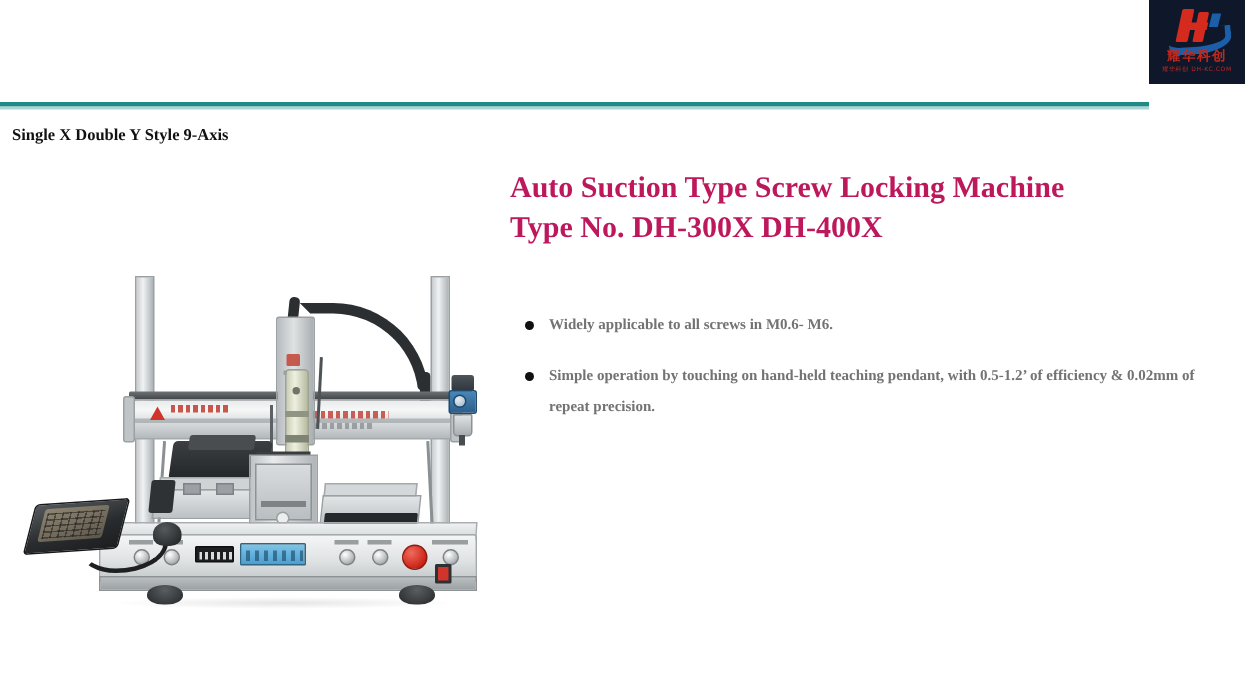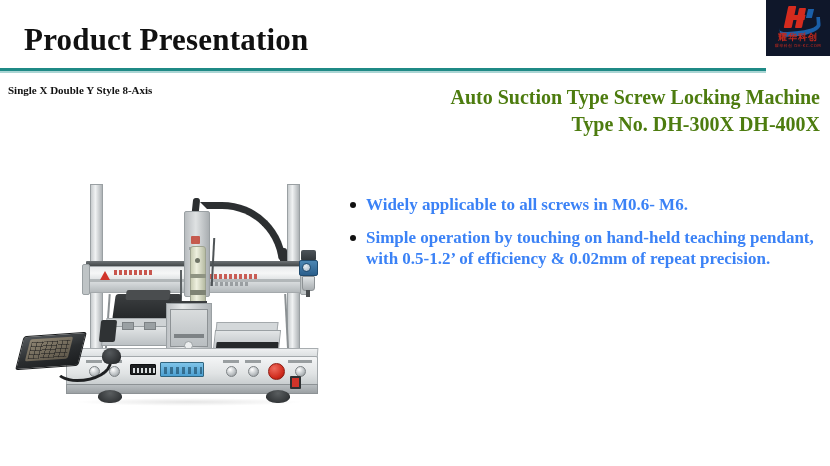--- a/index.html
+++ b/index.html
@@ -147,44 +147,45 @@
     font-weight: bold;
     font-size: 11px;
     color: #111111;
     white-space: nowrap;
   }
 
   
   .product-heading {
     position: absolute;
     left: 340px;
-    top: 84px;
+    top: 112px;
     width: 480px;
-    text-align: right;
+    text-align: left;
     font-family: "Liberation Serif", serif;
     font-weight: bold;
     font-size: 20px;
-    color: #4d7c0f;
+    color: #be185d;
     line-height: 27px;
   }
   .bullets {
     position: absolute;
     left: 349px;
     top: 194px;
     width: 470px;
   }
   .bullet {
     position: relative;
     margin-bottom: 11px;
     padding-left: 17px;
     font-family: "Liberation Serif", serif;
     font-weight: bold;
-    font-size: 17px;
+    font-size: 10px;
     line-height: 21.5px;
-    color: #3b82f6;
+    color: #737373;
+    margin-top: 12px;
   }
   .bullet .dot {
     position: absolute;
     left: 1px;
     top: 8px;
     width: 6px;
     height: 6px;
     border-radius: 50%;
     background: #111111;
   }
@@ -528,37 +529,36 @@
   .ground-shadow {
     left: 60px; top: 300px; width: 230px; height: 8px;
     background: radial-gradient(ellipse at 50% 50%, rgba(0,0,0,.10), rgba(0,0,0,0) 70%);
   }
 </style>
 </head>
 <body>
 
 <div id="slide">
 
-  <div class="slide-title">Product Presentation</div>
   <div class="title-rule"></div>
   <div class="title-rule-soft"></div>
 
   <div class="logo-card">
     <div class="logo-mark">
       <div class="logo-swoosh"></div>
       <div class="logo-h"></div>
       <div class="logo-bar"></div>
       <div class="logo-h2"></div>
       <div class="logo-dot"></div>
     </div>
     <div class="logo-cn">耀华科创</div>
     <div class="logo-sub">耀华科创 DH-KC.COM</div>
   </div>
 
-  <div class="img-caption">Single X Double Y Style 8-Axis</div>
+  <div class="img-caption">Single X Double Y Style 9-Axis</div>
 
   <div id="machine">
 
     <div class="ground-shadow"></div>
 
     <div class="hose-arc"></div>
     <div class="hose-v"></div>
     <div class="hose-down"></div>
 
     <div class="post-l"></div>

